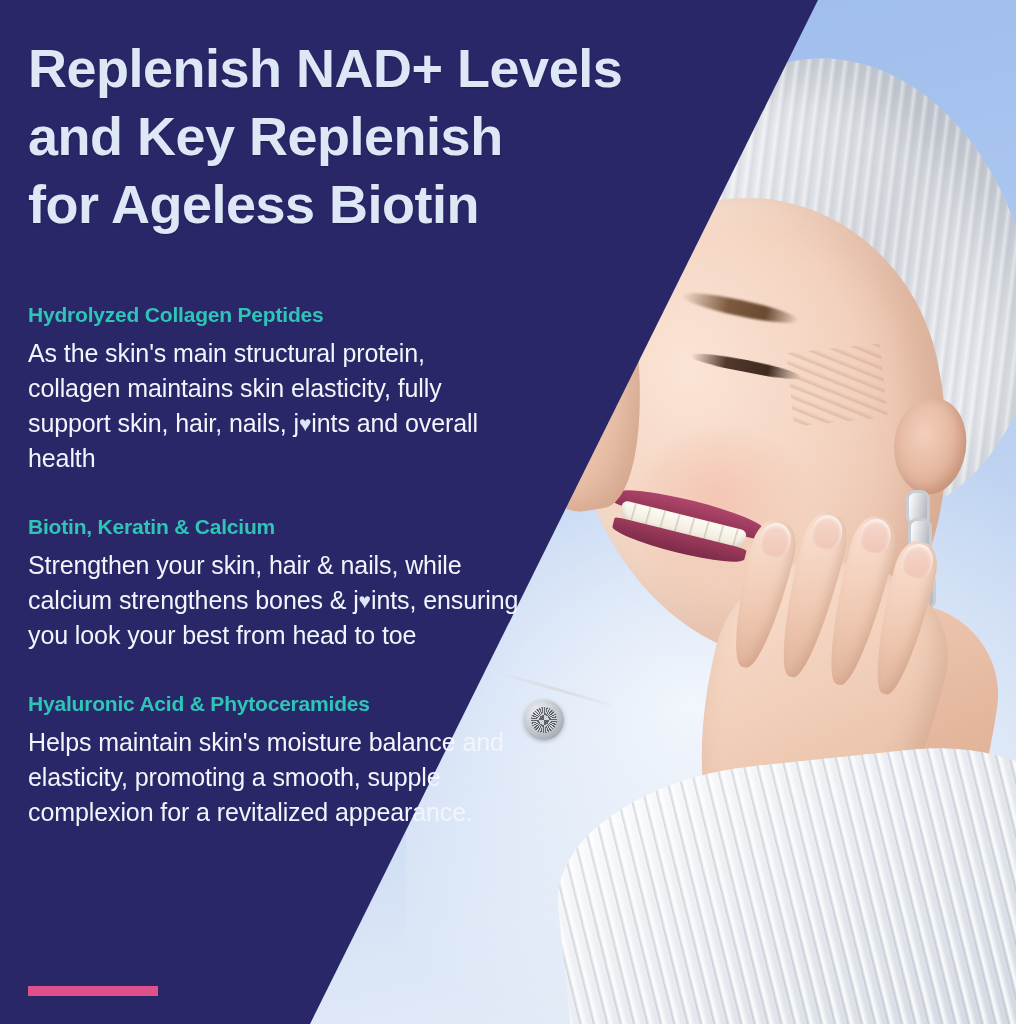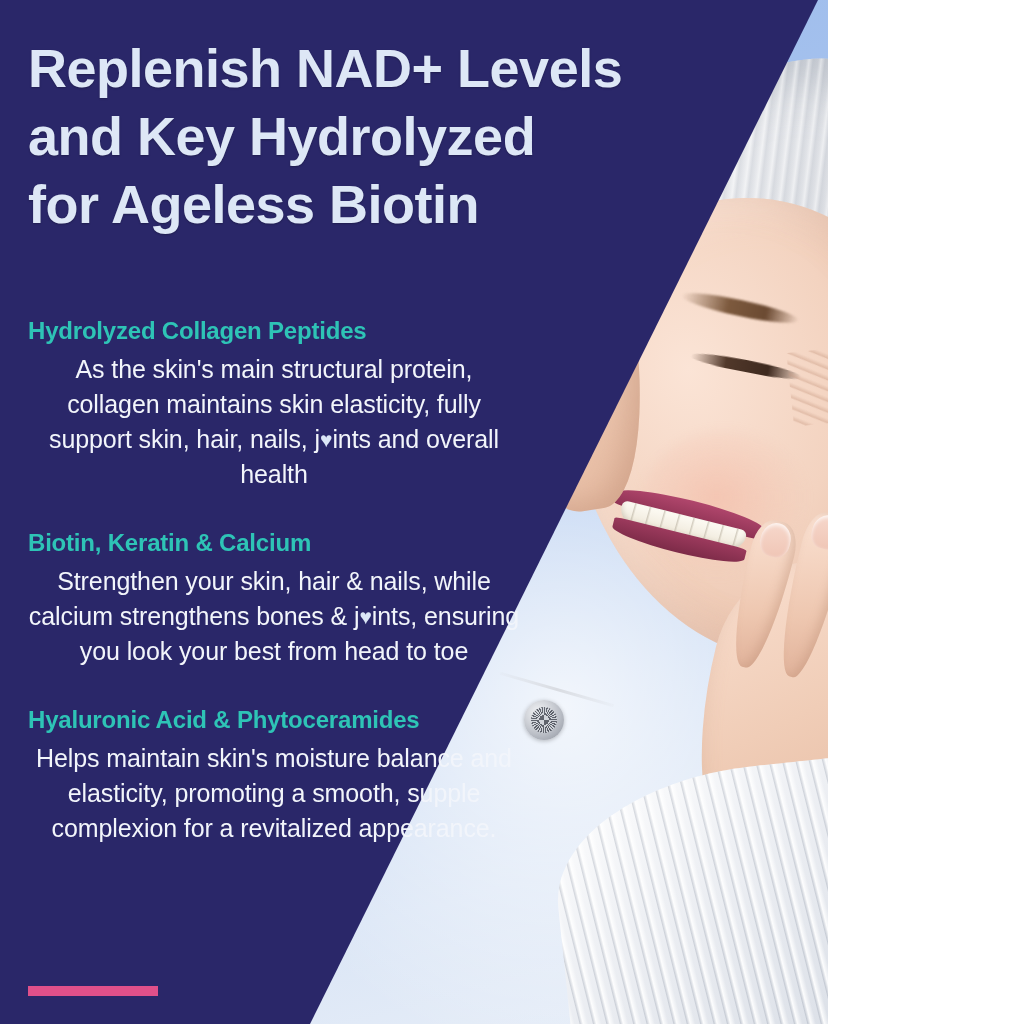--- a/index.html
+++ b/index.html
@@ -6,21 +6,21 @@
     margin: 0;
     padding: 0;
     background: #ffffff;
   }
   body {
     font-family: "Liberation Sans", sans-serif;
   }
 
   #poster {
     position: relative;
-    width: 828px;
+    width: 1016px;
     height: 1024px;
     overflow: hidden;
     background: #2a2769;
   }
 
   
   .photo-layer {
     position: absolute;
     inset: 0;
     overflow: hidden;
@@ -303,34 +303,33 @@
     left: 28px;
     top: 298px;
     width: 492px;
   }
   .section { margin-bottom: 34px; }
   .section:last-child { margin-bottom: 0; }
 
   .sec-title {
     color: #2ec4b6;
     font-weight: 700;
-    font-size: 24px;
+    font-size: 21px;
     line-height: 34px;
-    margin: 16px 0 4px 0;
+    margin: 0 0 4px 0;
     letter-spacing: -0.2px;
   }
   .sec-title .t-line { display: block; }
 
   .sec-body {
     color: #f2f5fb;
     font-size: 25px;
     line-height: 35px;
     margin: 0;
     letter-spacing: -0.1px;
-    text-align: center;
   }
   .heart {
     color: #dbe6f7;
     font-size: 21px;
     line-height: 1;
     vertical-align: 1px;
   }
 
   .accent-bar {
     position: absolute;
@@ -406,21 +405,21 @@
       <div class="top-pleats"></div>
     </div>
   </div>
 
   <div class="panel"></div>
 
   <div class="content">
 
     <h1 class="headline">
       <span class="hl-line">Replenish NAD+ Levels</span>
-      <span class="hl-line">and Key Hydrolyzed</span>
+      <span class="hl-line">and Key Replenish</span>
       <span class="hl-line">for Ageless Biotin</span>
     </h1>
 
     <div class="sections">
 
       <div class="section">
         <h2 class="sec-title">
           <span class="t-line">Hydrolyzed Collagen Peptides</span>
         </h2>
         <p class="sec-body"><span>As the skin's main structural protein, collagen maintains skin elasticity, fully support skin, hair, nails, j</span><span class="heart">♥</span><span>ints and overall health</span></p>

